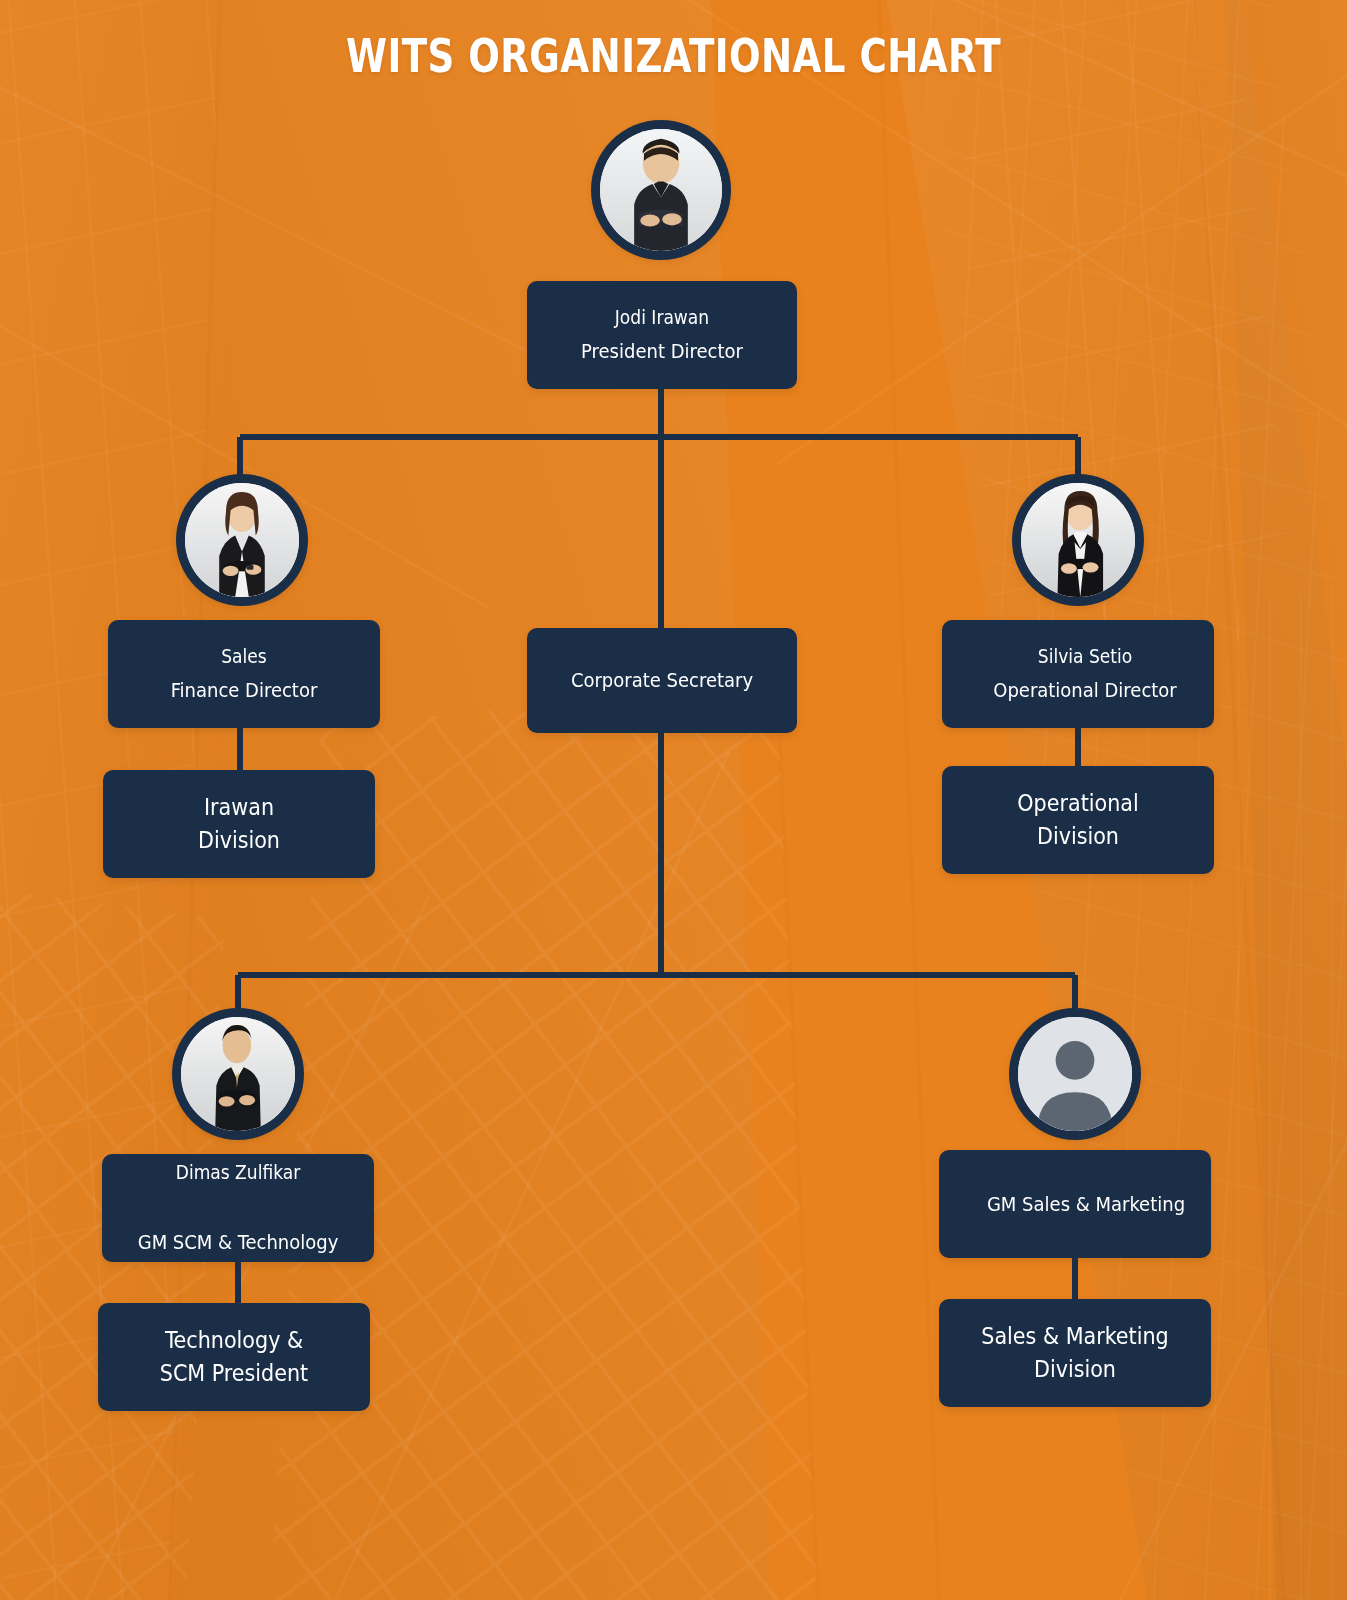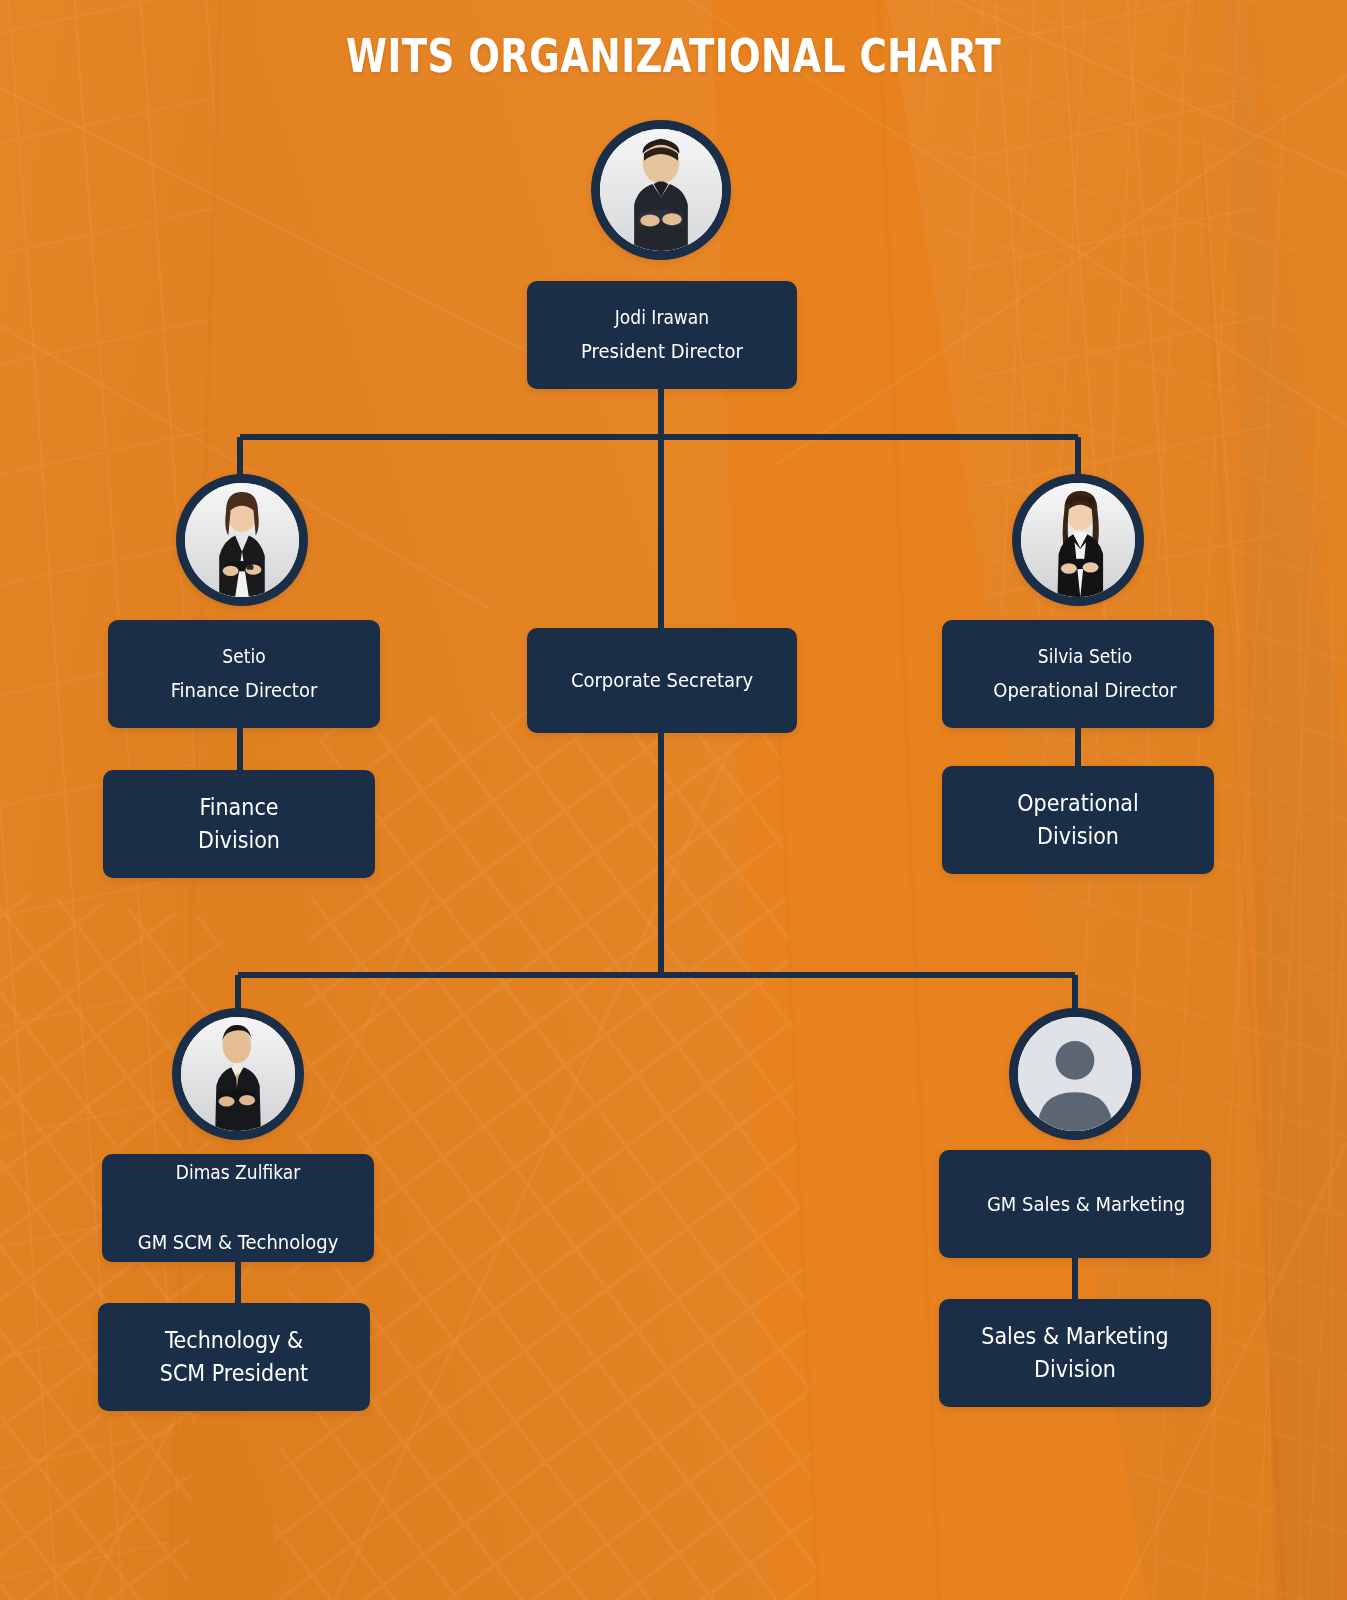--- a/index.html
+++ b/index.html
@@ -216,21 +216,21 @@
       <path d="M30 100 L30 64 Q34 50 44 46 L50 60 L44 100 Z" fill="#1a1a1c"></path>
       <path d="M70 100 L70 64 Q66 50 56 46 L50 60 L56 100 Z" fill="#1a1a1c"></path>
       <path d="M34 72 Q50 65 66 72 L66 81 Q50 74 34 81 Z" fill="#131315"></path>
       <ellipse cx="40" cy="77" rx="7" ry="4.5" fill="#e6c29c"></ellipse>
       <ellipse cx="60" cy="76" rx="7" ry="4.5" fill="#e6c29c"></ellipse>
       <rect x="54" y="72" width="6" height="4" rx="1" fill="#2a2a2c"></rect>
     </svg>
   </div>
 </div>
 <div class="box" style="left:108px; top:620px; width:272px; height:108px;">
-  <div class="pname">Setio</div>
+  <div class="pname">Sales</div>
   <div class="prole">Finance Director</div>
 </div>
 
 <div class="box solo" style="left:527px; top:628px; width:270px; height:105px;">
   <div class="prole">Corporate Secretary</div>
 </div>
 
 <div class="avatar" style="left:1012px; top:474px; width:132px; height:132px;">
   <div class="ring-inner">
     <svg class="photo" viewBox="0 0 100 100" preserveAspectRatio="xMidYMid slice">
@@ -252,21 +252,21 @@
       <ellipse cx="61" cy="74" rx="7" ry="4.5" fill="#ebc6a3"></ellipse>
     </svg>
   </div>
 </div>
 <div class="box" style="left:942px; top:620px; width:272px; height:108px;padding-left:24px;">
   <div class="pname">Silvia Setio</div>
   <div class="prole">Operational Director</div>
 </div>
 
 <div class="box division" style="left:103px; top:770px; width:272px; height:108px;">
-  <div class="prole">Finance</div>
+  <div class="prole">Irawan</div>
   <div class="prole">Division</div>
 </div>
 
 <div class="box division" style="left:942px; top:766px; width:272px; height:108px;">
   <div class="prole">Operational</div>
   <div class="prole">Division</div>
 </div>
 
 <div class="avatar" style="left:172px; top:1008px; width:132px; height:132px;">
   <div class="ring-inner">

